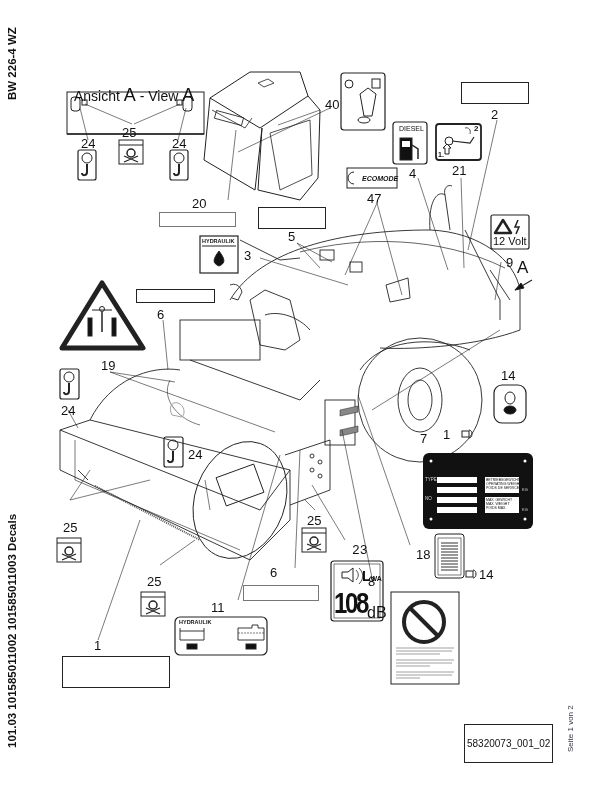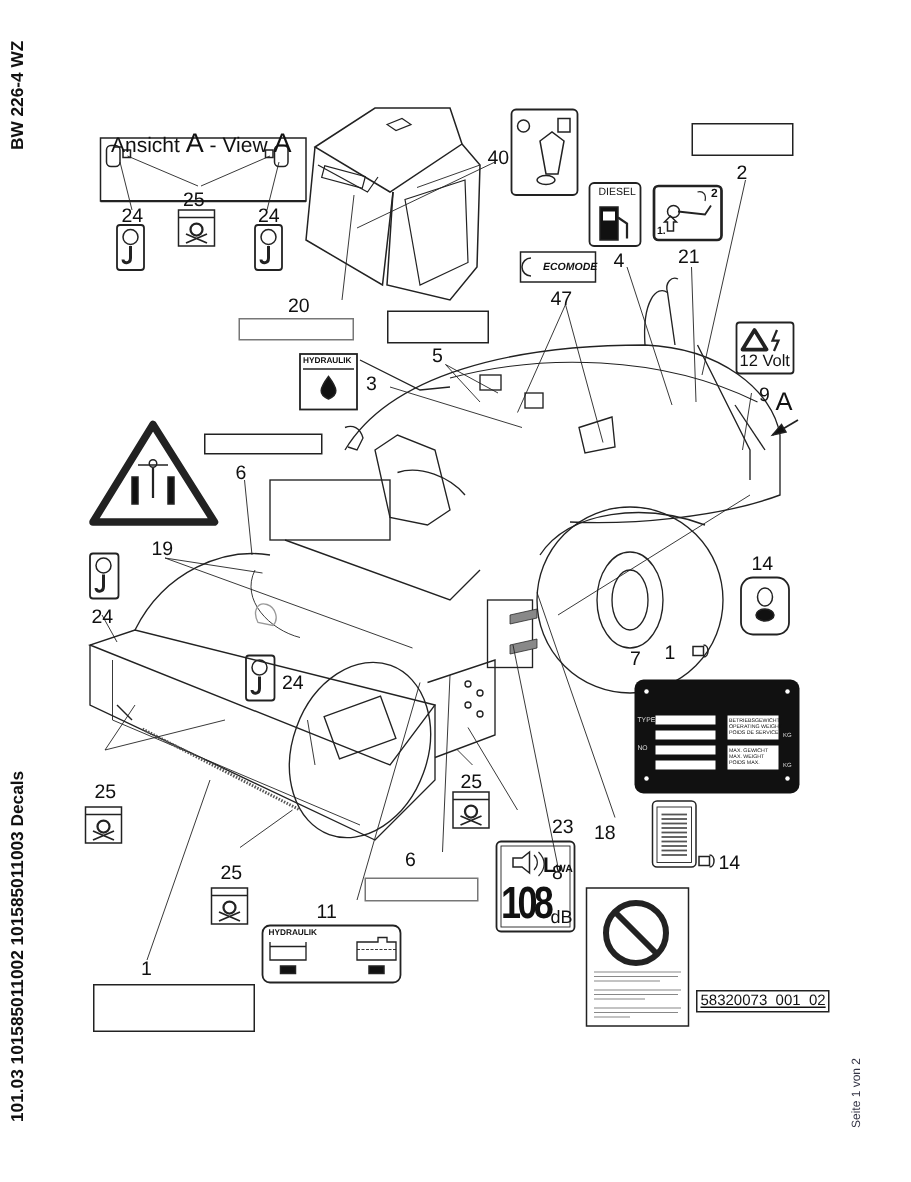--- a/index.html
+++ b/index.html
@@ -2,21 +2,21 @@
 <html><head>
 <meta charset="utf-8">
 <style>
   html,body{margin:0;padding:0;background:#fff;}
   body{width:607px;height:788px;position:relative;overflow:hidden;font-family:"Liberation Sans",sans-serif;color:#111;}
   svg#art{position:absolute;left:0;top:0;}
   .lbl{position:absolute;font-size:13px;color:#111;line-height:1;}
   .vert{position:absolute;font-weight:bold;font-size:11.5px;transform-origin:left top;transform:rotate(-90deg);white-space:nowrap;}
   .blank{position:absolute;border:1.5px solid #222;background:#fff;}
   .blank.thin{border:1px solid #777;}
-  .docno{position:absolute;left:464px;top:660px;border:1px solid #222;font-size:10px;padding:1px 2px;text-decoration:underline;}
+  .docno{position:absolute;left:464px;top:724px;border:1px solid #222;font-size:10px;padding:13px 2px;}
   .page{position:absolute;left:566px;top:752px;font-size:8px;color:#334;transform-origin:left top;transform:rotate(-90deg);white-space:nowrap;}
 </style>
 </head>
 <body>
 
 <svg id="art" width="607" height="788" viewBox="0 0 607 788" fill="none" stroke="#222" stroke-width="1">
 
   <g>
     <rect x="67" y="92" width="137" height="42"></rect>
     <line x1="67" y1="134" x2="204" y2="134" stroke-width="1.5"></line>
@@ -317,45 +317,45 @@
 <div class="lbl" style="left:270px;top:566px;">6</div>
 <div class="lbl" style="left:368px;top:575px;">8</div>
 <div class="lbl" style="left:506px;top:256px;">9</div>
 <div class="lbl" style="left:517px;top:259px;font-size:17px;">A</div>
 <div class="lbl" style="left:211px;top:601px;">11</div>
 <div class="lbl" style="left:501px;top:369px;">14</div>
 <div class="lbl" style="left:420px;top:432px;">7</div>
 <div class="lbl" style="left:443px;top:428px;">1</div>
 <div class="lbl" style="left:479px;top:568px;">14</div>
 <div class="lbl" style="left:192px;top:197px;">20</div>
-<div class="lbl" style="left:396px;top:548px;">18</div>
+<div class="lbl" style="left:416px;top:548px;">18</div>
 <div class="lbl" style="left:101px;top:359px;">19</div>
 <div class="lbl" style="left:325px;top:98px;">40</div>
 <div class="lbl" style="left:452px;top:164px;">21</div>
-<div class="lbl" style="left:368px;top:544px;">23</div>
+<div class="lbl" style="left:352px;top:544px;font-family:Liberation Mono, monospace;">23</div>
 <div class="lbl" style="left:81px;top:137px;">24</div>
 <div class="lbl" style="left:172px;top:137px;">24</div>
 <div class="lbl" style="left:61px;top:404px;">24</div>
 <div class="lbl" style="left:188px;top:448px;">24</div>
 <div class="lbl" style="left:122px;top:126px;">25</div>
 <div class="lbl" style="left:63px;top:521px;">25</div>
 <div class="lbl" style="left:147px;top:575px;">25</div>
 <div class="lbl" style="left:307px;top:514px;">25</div>
 <div class="lbl" style="left:367px;top:192px;">47</div>
 
 <div class="lbl" style="left:399px;top:125px;font-size:7px;">DIESEL</div>
 <div class="lbl" style="left:202px;top:239px;font-size:5.5px;font-weight:bold;">HYDRAULIK</div>
 <div class="lbl" style="left:179px;top:620px;font-size:5.5px;font-weight:bold;">HYDRAULIK</div>
 <div class="lbl" style="left:362px;top:175px;font-size:7px;font-weight:bold;font-style:italic;">ECOMODE</div>
 <div class="lbl" style="left:493px;top:236px;font-size:11px;">12 Volt</div>
 <div class="lbl" style="left:438px;top:151px;font-size:7px;font-weight:bold;">1.</div>
 <div class="lbl" style="left:474px;top:125px;font-size:8px;font-weight:bold;">2</div>
 <div class="lbl" style="left:362px;top:569px;font-size:14px;font-weight:bold;"><span>L</span><span style="font-size:7px;">WA</span></div>
 <div class="lbl" style="left:334px;top:588px;font-size:30px;font-weight:bold;letter-spacing:-3px;transform:scaleX(0.8);transform-origin:left top;">108</div>
-<div class="lbl" style="left:367px;top:605px;font-size:12px;">dB</div>
+<div class="lbl" style="left:367px;top:605px;font-size:16px;">dB</div>
 
 <div class="lbl" style="left:425px;top:478px;font-size:4.5px;color:#ddd;">TYPE</div>
 <div class="lbl" style="left:425px;top:497px;font-size:4.5px;color:#ddd;">NO</div>
 <div class="lbl" style="left:486px;top:478px;font-size:3.5px;line-height:4px;">
   <div>BETRIEBSGEWICHT</div>
   <div>OPERATING WEIGHT</div>
   <div>POIDS DE SERVICE</div>
 </div>
 <div class="lbl" style="left:486px;top:498px;font-size:3.5px;line-height:4px;">
   <div>MAX. GEWICHT</div>

